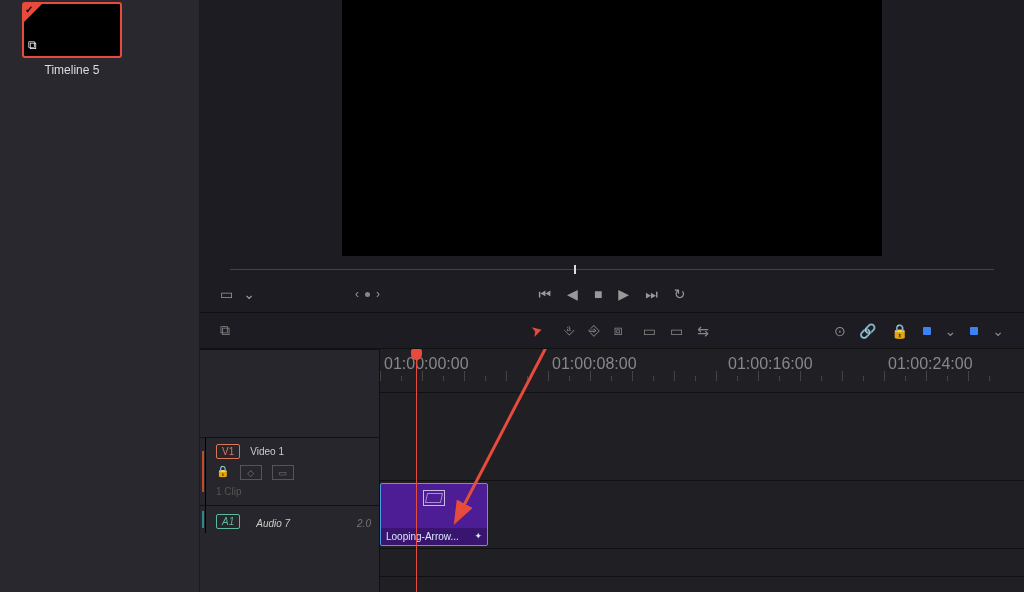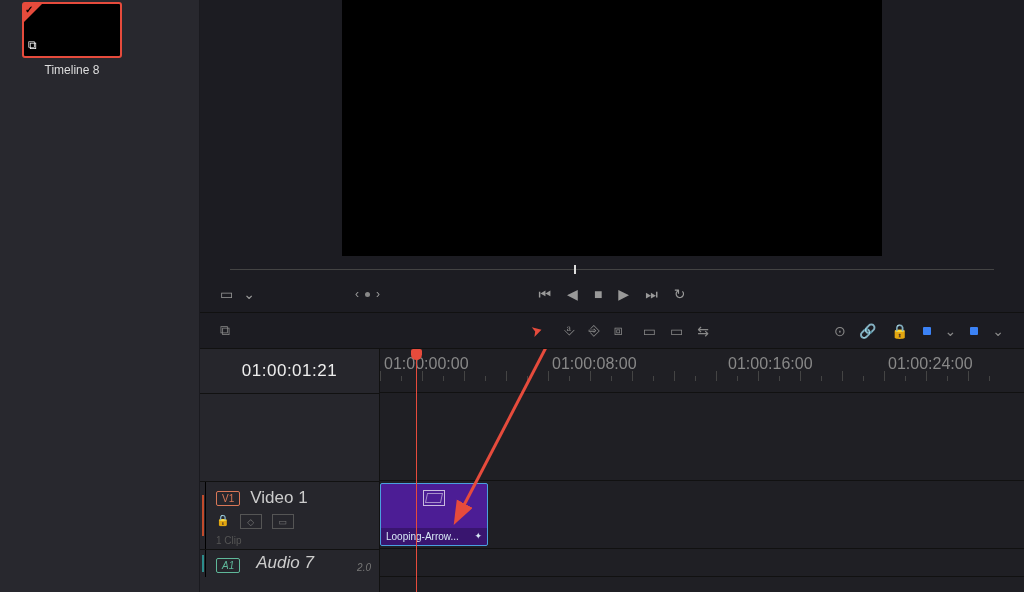--- a/index.html
+++ b/index.html
@@ -44,21 +44,21 @@
   .track-head { height: 68px; border-top: 1px solid #111; display: flex; }
   .track-edge { width: 6px; background: #26262c; border-right: 1px solid #000; display:flex; align-items:center; justify-content:center; }
   .track-edge.orange:before { content:""; width:2px; height:60%; background:#c24b2c; }
   .track-edge.teal:before { content:""; width:2px; height:60%; background:#2c8c8c; }
   .track-info { flex: 1; padding: 6px 8px 4px 10px; }
   .track-info.narrow { display:flex; align-items:flex-end; gap:16px;font-style:italic; }
   .track-row1 { display: flex; align-items: center; gap: 10px; }
   .track-tag { border: 1px solid; font-size: 10px; padding: 1px 5px; border-radius: 2px; }
   .track-tag.v { color: #d97757; border-color: #d97757; }
   .track-tag.a { color: #5fb89a; border-color: #5fb89a; }
-  .track-name { color: #ccc; font-size: 17px; }
+  .track-name { color: #ccc; font-size: 10px; }
   .track-row2 { display: flex; gap: 10px; margin-top: 6px; color: #777; font-size: 11px; }
   .track-row2 .mini-ico { width: 22px; height: 15px; border: 1px solid #555; display: flex; align-items: center; justify-content: center; font-size: 9px; }
   .track-clipcount { color: #555; font-size: 10px; margin-top: 6px; }
   .audio-db { color: #777; font-size: 10px; margin-left: auto; }
 
   .tl-body { flex: 1; position: relative; background: #1f1f24; overflow: hidden; }
   .ruler { height: 44px; border-bottom: 1px solid #111; position: relative; }
   .ruler .tick { position: absolute; top: 6px; font-size: 16px; color: #888; }
   .ruler .min { position: absolute; top: 22px; width: 1px; height: 10px; background: #444; }
   .ruler .min.sm { height:5px; top: 27px; }
@@ -78,21 +78,21 @@
 </head>
 <body>
 
 <div class="layout">
   <div class="sidebar">
     <div class="bin-item">
       <div class="bin-thumb">
         <div class="bin-check"></div>
         <span class="bin-mini">⧉</span>
       </div>
-      <div class="bin-label">Timeline 8</div>
+      <div class="bin-label">Timeline 5</div>
     </div>
   </div>
 
   <div class="main">
     <div class="viewer-wrap">
       <div class="viewer"></div>
     </div>
     <div class="scrub-bar">
       <div class="scrub-line">
           <div class="scrub-cursor"></div>
@@ -142,21 +142,20 @@
         <span class="ico">🔒</span>
         <span class="blue-m"></span>
         <span class="ico">⌄</span>
         <span class="blue-m"></span>
         <span class="ico">⌄</span>
       </div>
     </div>
 
     <div class="timeline-area">
       <div class="tl-head">
-        <div class="tl-tc">01:00:01:21</div>
         <div class="tl-spacer"></div>
 
         <div class="track-head">
           <div class="track-edge orange"></div>
           <div class="track-info">
             <div class="track-row1">
               <span class="track-tag v">V1</span>
               <span class="track-name">Video 1</span>
             </div>
             <div class="track-row2">

